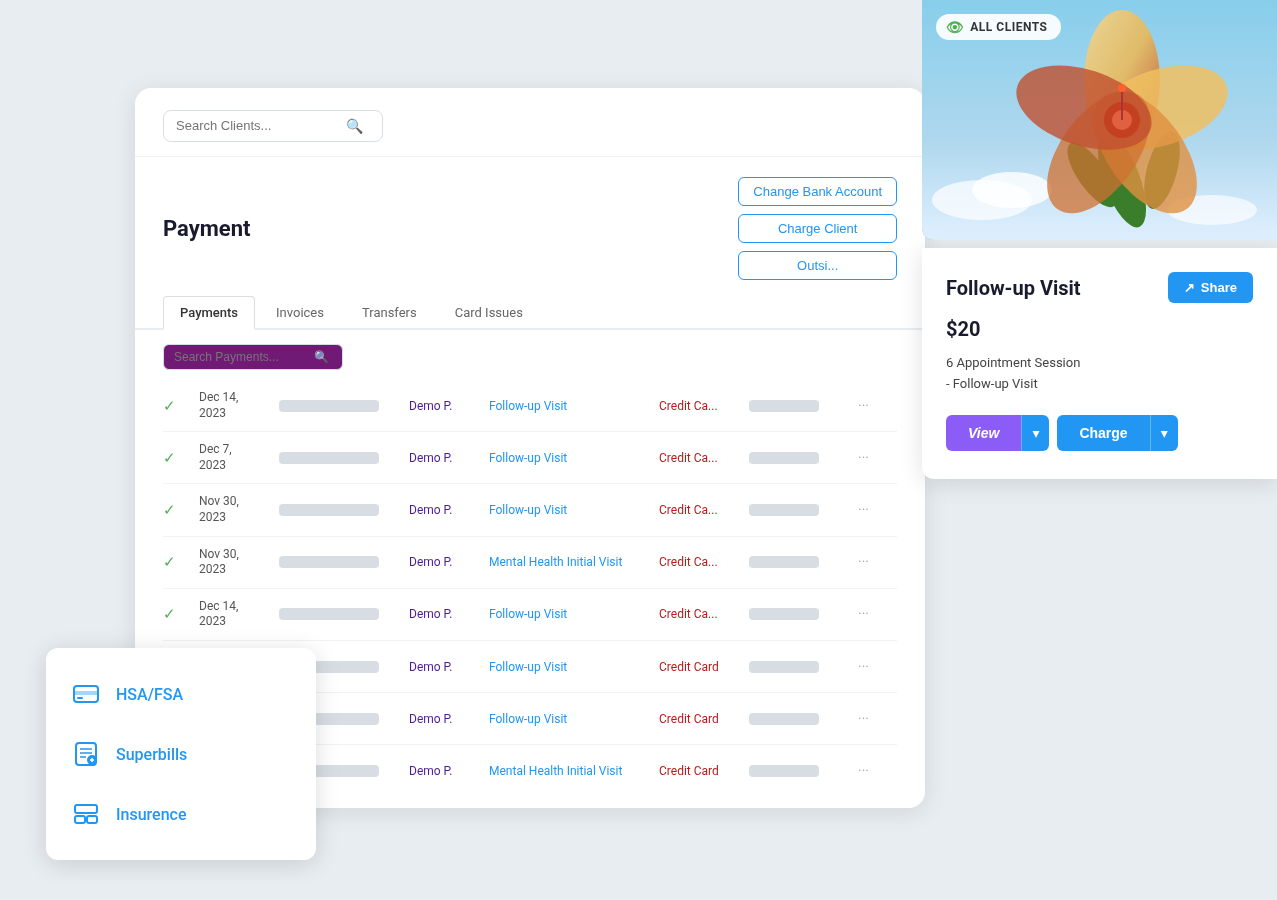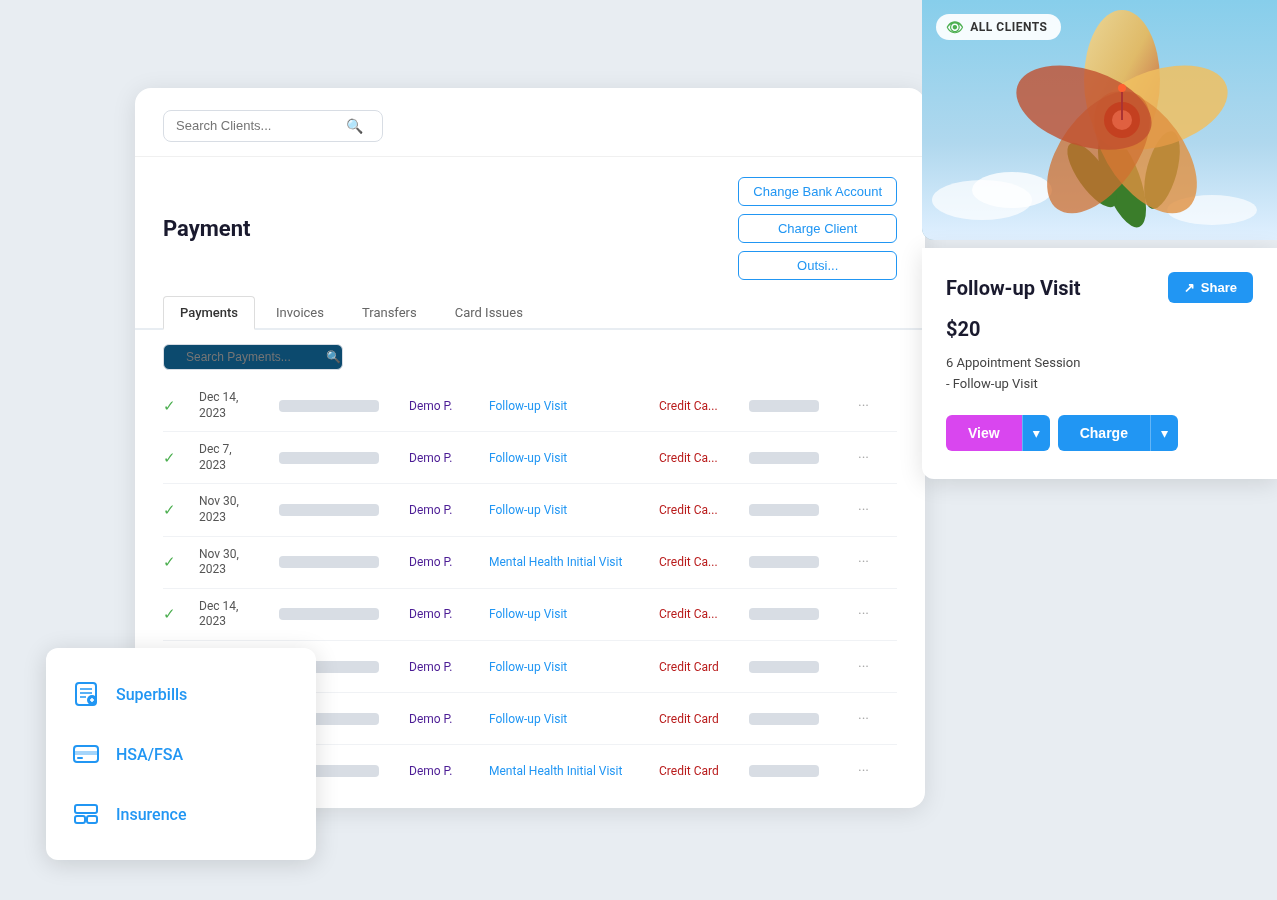--- a/index.html
+++ b/index.html
@@ -105,23 +105,23 @@
     }
 
     .payments-search-row {
       padding: 14px 28px 10px 28px;
     }
     .payments-search {
       display: flex;
       align-items: center;
       border: 1px solid #d8dde4;
       border-radius: 6px;
-      padding: 5px 22px;
+      padding: 5px 10px;
       width: 180px;
-      background: #0c4a6e;
+      background: #701a75;
     }
     .payments-search input {
       border: none;
       outline: none;
       font-size: 12px;
       color: #aaa;
       background: transparent;
       width: 140px;
     }
 
@@ -314,28 +314,29 @@
       color: #444;
       line-height: 1.6;
       margin-bottom: 20px;
     }
     .followup-actions {
       display: flex;
       align-items: center;
       gap: 0;
     }
     .view-btn {
-      background: #d946ef;
+      background: #8b5cf6;
       color: #fff;
       border: none;
       border-radius: 6px 0 0 6px;
       padding: 10px 22px;
       font-size: 14px;
       font-weight: 600;
       cursor: pointer;
+      font-style: italic;
     }
     .view-dropdown {
       background: #2196f3;
       color: #fff;
       border: none;
       border-left: 1px solid rgba(255,255,255,0.3);
       border-radius: 0 6px 6px 0;
       padding: 10px 10px;
       font-size: 14px;
       cursor: pointer;
@@ -606,44 +607,44 @@
           <div class="amount-blur"></div>
         </div>
       <div class="actions-col">···</div>
     </div>
   </div>
 </div>
 
 <div class="bottom-popup">
   <div class="popup-item">
     <div class="popup-icon">
+      <svg width="28" height="22" viewBox="0 0 28 22" fill="none" xmlns="http://www.w3.org/2000/svg">
+        <rect x="2" y="3" width="24" height="16" rx="3" stroke="#2196f3" stroke-width="2" fill="none"></rect>
+        <rect x="2" y="8" width="24" height="4" fill="#2196f3" opacity="0.4"></rect>
+        <rect x="5" y="14" width="6" height="2" rx="1" fill="#2196f3"></rect>
+      </svg>
+    </div>
+    <span class="popup-label">HSA/FSA</span>
+  </div>
+  <div class="popup-item">
+    <div class="popup-icon">
       <svg width="28" height="28" viewBox="0 0 28 28" fill="none" xmlns="http://www.w3.org/2000/svg">
         <rect x="4" y="3" width="20" height="22" rx="3" stroke="#2196f3" stroke-width="2" fill="none"></rect>
         <line x1="8" y1="9" x2="20" y2="9" stroke="#2196f3" stroke-width="1.5"></line>
         <line x1="8" y1="13" x2="20" y2="13" stroke="#2196f3" stroke-width="1.5"></line>
         <line x1="8" y1="17" x2="14" y2="17" stroke="#2196f3" stroke-width="1.5"></line>
         <circle cx="20" cy="20" r="5" fill="#2196f3"></circle>
         <line x1="18" y1="20" x2="22" y2="20" stroke="#fff" stroke-width="1.5"></line>
         <line x1="20" y1="18" x2="20" y2="22" stroke="#fff" stroke-width="1.5"></line>
       </svg>
     </div>
     <span class="popup-label">Superbills</span>
   </div>
   <div class="popup-item">
     <div class="popup-icon">
-      <svg width="28" height="22" viewBox="0 0 28 22" fill="none" xmlns="http://www.w3.org/2000/svg">
-        <rect x="2" y="3" width="24" height="16" rx="3" stroke="#2196f3" stroke-width="2" fill="none"></rect>
-        <rect x="2" y="8" width="24" height="4" fill="#2196f3" opacity="0.4"></rect>
-        <rect x="5" y="14" width="6" height="2" rx="1" fill="#2196f3"></rect>
-      </svg>
-    </div>
-    <span class="popup-label">HSA/FSA</span>
-  </div>
-  <div class="popup-item">
-    <div class="popup-icon">
       <svg width="28" height="28" viewBox="0 0 28 28" fill="none" xmlns="http://www.w3.org/2000/svg">
         <rect x="3" y="5" width="22" height="8" rx="2" stroke="#2196f3" stroke-width="2" fill="none"></rect>
         <rect x="3" y="16" width="10" height="7" rx="2" stroke="#2196f3" stroke-width="2" fill="none"></rect>
         <rect x="15" y="16" width="10" height="7" rx="2" stroke="#2196f3" stroke-width="2" fill="none"></rect>
       </svg>
     </div>
     <span class="popup-label">Insurence</span>
   </div>
 </div>
 

